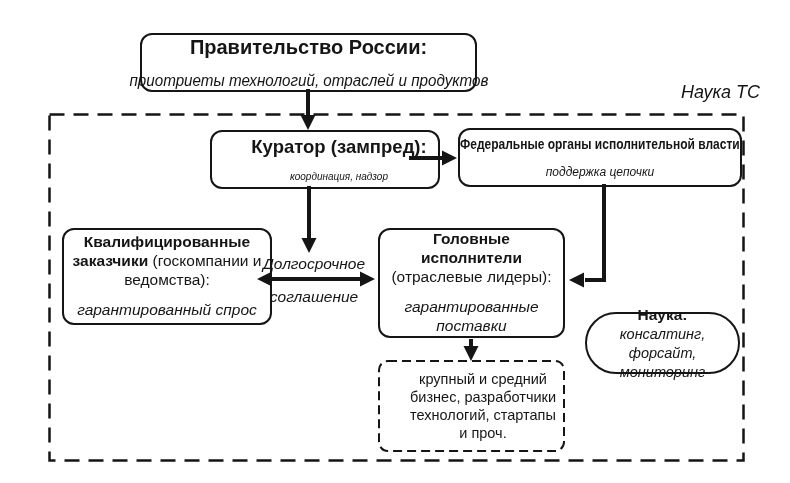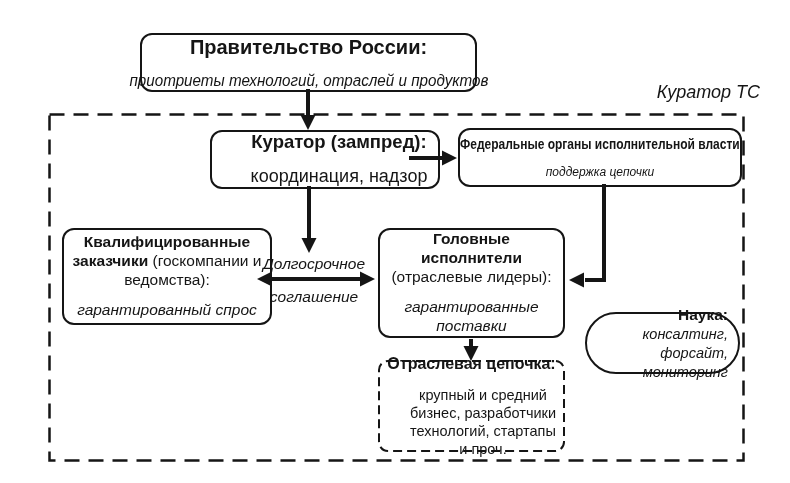--- a/index.html
+++ b/index.html
@@ -17,31 +17,31 @@
   .it{font-style:italic;}
   
   .gov{left:140px;top:33px;width:333px;height:55px;}
   .gov .title{font-size:20px;font-weight:700;}
   .gov .subtitle{font-size:16px;font-style:italic;white-space:nowrap;transform:scaleX(.95);transform-origin:center;}
   
   .proj-label{position:absolute;left:555px;top:82px;width:205px;text-align:right;font-style:italic;font-size:18px;z-index:4;}
   
   .curator{left:210px;top:130px;width:198px;height:55px;padding-left:28px;}
   .curator .title{font-size:18.5px;font-weight:700;}
-  .curator .subtitle{font-size:18px;}
+  .curator .subtitle{font-size:10px;font-style:italic;}
   
   .federal{left:458px;top:128px;width:280px;height:55px;}
   .federal .title{font-size:15px;font-weight:700;white-space:nowrap;transform:scaleX(.8);transform-origin:center;}
   .federal .subtitle{font-size:12px;font-style:italic;}
   
   .customers{left:62px;top:228px;width:210px;height:97px;font-size:15.5px;padding:2px 6px;box-sizing:border-box;}
   
   .executors{left:378px;top:228px;width:187px;height:110px;font-size:15.5px;padding:0 6px;box-sizing:border-box;}
   
-  .science{left:585px;top:312px;width:155px;height:62px;border-radius:31px;font-size:14.5px;padding:2px 10px;box-sizing:border-box;line-height:1.3;text-align:right;}
+  .science{left:585px;top:312px;width:155px;height:62px;border-radius:31px;font-size:14.5px;padding:2px 10px;box-sizing:border-box;line-height:1.3;}
   .science .b{font-size:15.5px;}
   
   .chain{left:378px;top:360px;width:187px;height:92px;border:none;background:transparent;padding:2px 7px;box-sizing:border-box;}
   .chain .title{font-size:16px;font-weight:700;}
   .chain .body{font-size:14.5px;line-height:1.25;margin-left:23px;}
   
   .agr{position:absolute;width:132px;text-align:center;font-style:italic;font-size:15.5px;z-index:4;}
   .agr1{left:248px;top:255px;}
   .agr2{left:248px;top:288px;}
 </style>
@@ -86,21 +86,21 @@
       <line x1="471" y1="339" x2="471" y2="347" stroke="#151515" stroke-width="4"></line>
       <polygon points="471,361 463.5,346 478.5,346" fill="#151515"></polygon>
     </g>
   </svg>
 
   <div class="box gov">
     <div class="title">Правительство России:</div>
     <div class="subtitle">приотриеты технологий, отраслей и продуктов</div>
   </div>
 
-  <div class="proj-label">Куратор ТС</div>
+  <div class="proj-label">Наука ТС</div>
 
   <div class="box curator">
     <div class="title">Куратор (зампред):</div>
     <div class="subtitle">координация, надзор</div>
   </div>
 
   <div class="box federal">
     <div class="title">Федеральные органы исполнительной власти</div>
     <div class="subtitle">поддержка цепочки</div>
   </div>
@@ -125,17 +125,16 @@
   </div>
 
   <div class="box science">
     <div>
       <span class="b">Наука:</span>
       <span class="it">консалтинг, форсайт, мониторинг</span>
     </div>
   </div>
 
   <div class="box chain">
-    <div class="title">Отраслевая цепочка:</div>
     <div class="body">крупный и средний бизнес, разработчики технологий, стартапы и проч.</div>
   </div>
 
 </div>
 
 </body></html>

